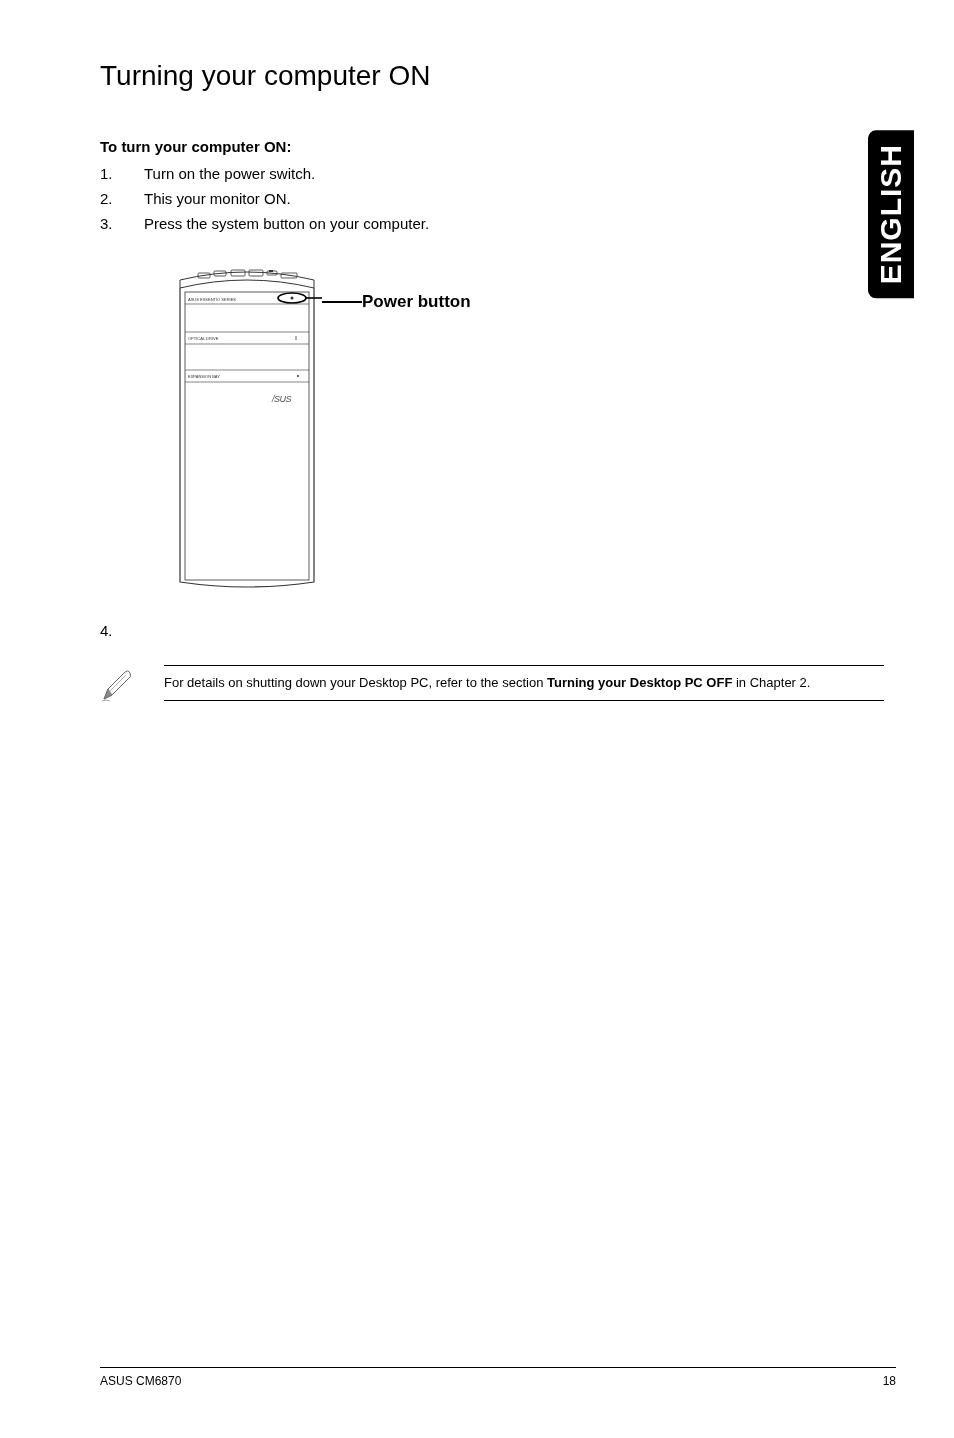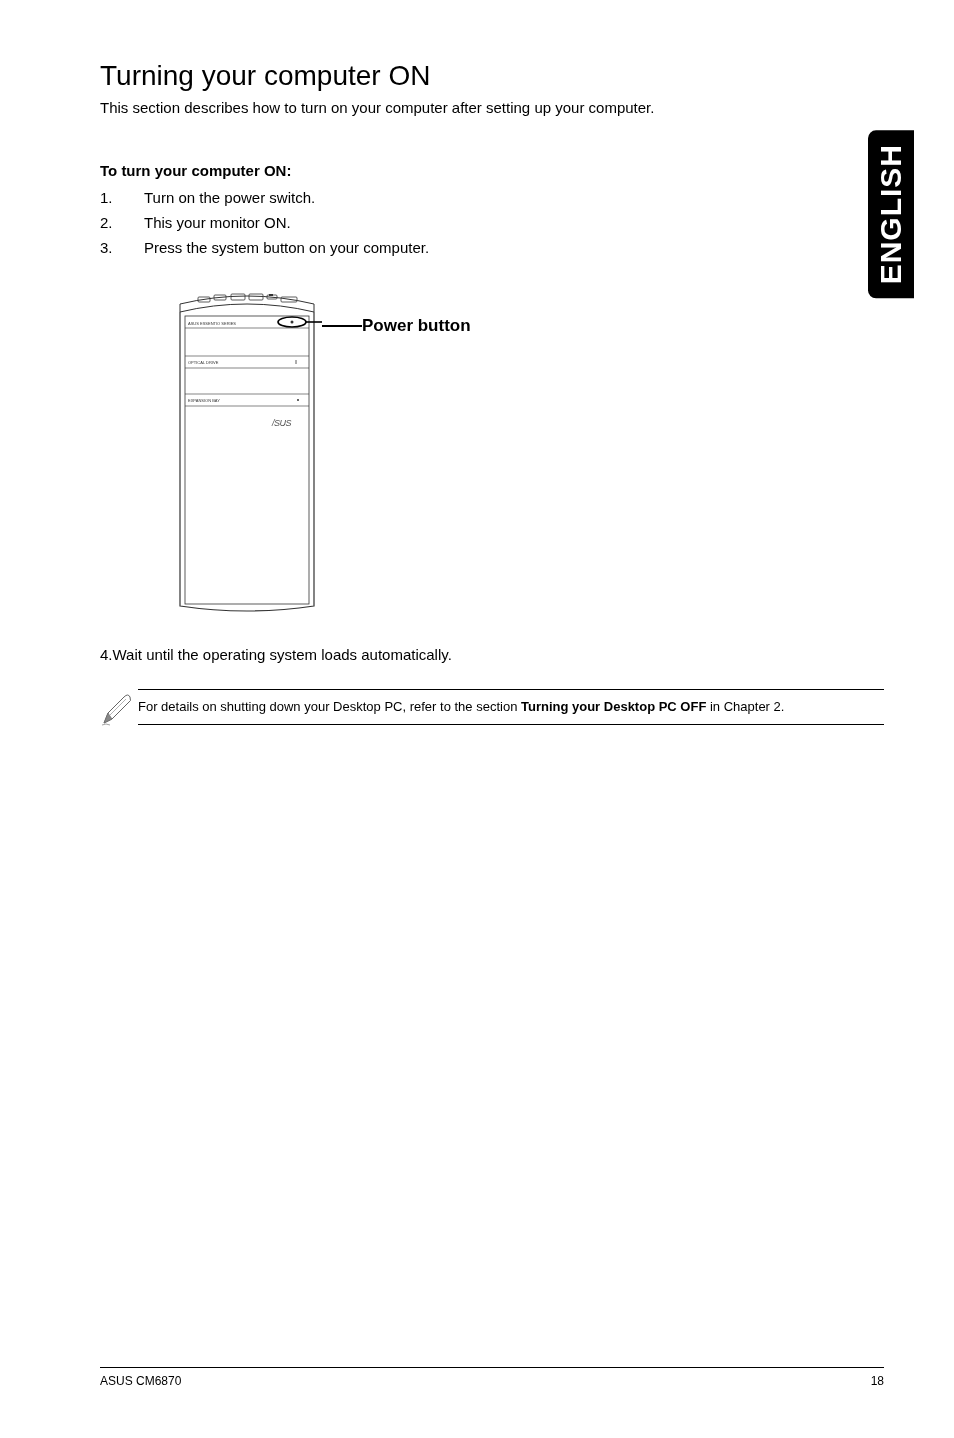--- a/index.html
+++ b/index.html
@@ -71,21 +71,21 @@
       background: #000;
     }
     .step4 {
       display: flex;
       font-size: 15px;
       margin-bottom: 26px;
     }
     .note-block {
       display: flex;
       align-items: flex-start;
-      gap: 4px;
+      gap: 30px;
       margin-left: 0;
     }
     .note-icon {
       flex-shrink: 0;
       margin-top: 4px;
     }
     .note-text {
       border-top: 1px solid #000;
       border-bottom: 1px solid #000;
       padding: 8px 0;
@@ -106,21 +106,21 @@
       padding: 14px 6px;
       writing-mode: vertical-rl;
       transform: rotate(180deg);
       border-radius: 0 8px 8px 0;
       text-align: center;
     }
     .footer {
       position: absolute;
       bottom: 50px;
       left: 100px;
-      right: 70px;
+      right: 58px;
       border-top: 1px solid #000;
       padding-top: 6px;
       font-size: 12px;
       display: flex;
       justify-content: space-between;
     }
     .bold {
       font-weight: bold;
     }
     .asus-logo {
@@ -135,21 +135,20 @@
       fill: #333;
     }
   </style>
 </head>
 <body>
 
 <div class="side-tab">ENGLISH</div>
 
 <div class="content">
   <h1 class="title">Turning your computer ON</h1>
-  <p class="intro">This section describes how to turn on your computer after setting up your computer.</p>
   <p class="subhead">To turn your computer ON:</p>
   <ol class="steps">
     <li>
       <span class="num">1.</span>
       <span>Turn on the power switch.</span>
     </li>
     <li>
       <span class="num">2.</span>
       <span>This your monitor ON.</span>
     </li>
@@ -197,21 +196,20 @@
       <line x1="134" y1="36" x2="150" y2="36" stroke="#000" stroke-width="1.6"></line>
     </svg>
     <div class="label-line">
       <div class="hline"></div>
       <span class="power-label">Power button</span>
     </div>
   </div>
 
   <div class="step4">
     <span class="num">4.</span>
-    <span>Wait until the operating system loads automatically.</span>
   </div>
 
   <div class="note-block">
     <svg class="note-icon" width="34" height="34" viewBox="0 0 34 34">
       <path d="M 4 30 L 8 20 L 24 4 Q 28 0 30 4 Q 32 8 28 10 L 12 26 Z" fill="none" stroke="#666" stroke-width="1"></path>
       <path d="M 4 30 L 8 20 L 12 26 Z" fill="#888" stroke="#666" stroke-width="0.6"></path>
       <line x1="10" y1="22" x2="26" y2="6" stroke="#666" stroke-width="0.5"></line>
       <path d="M 2 32 Q 6 30 10 32" fill="none" stroke="#666" stroke-width="0.6"></path>
     </svg>
     <div class="note-text">

